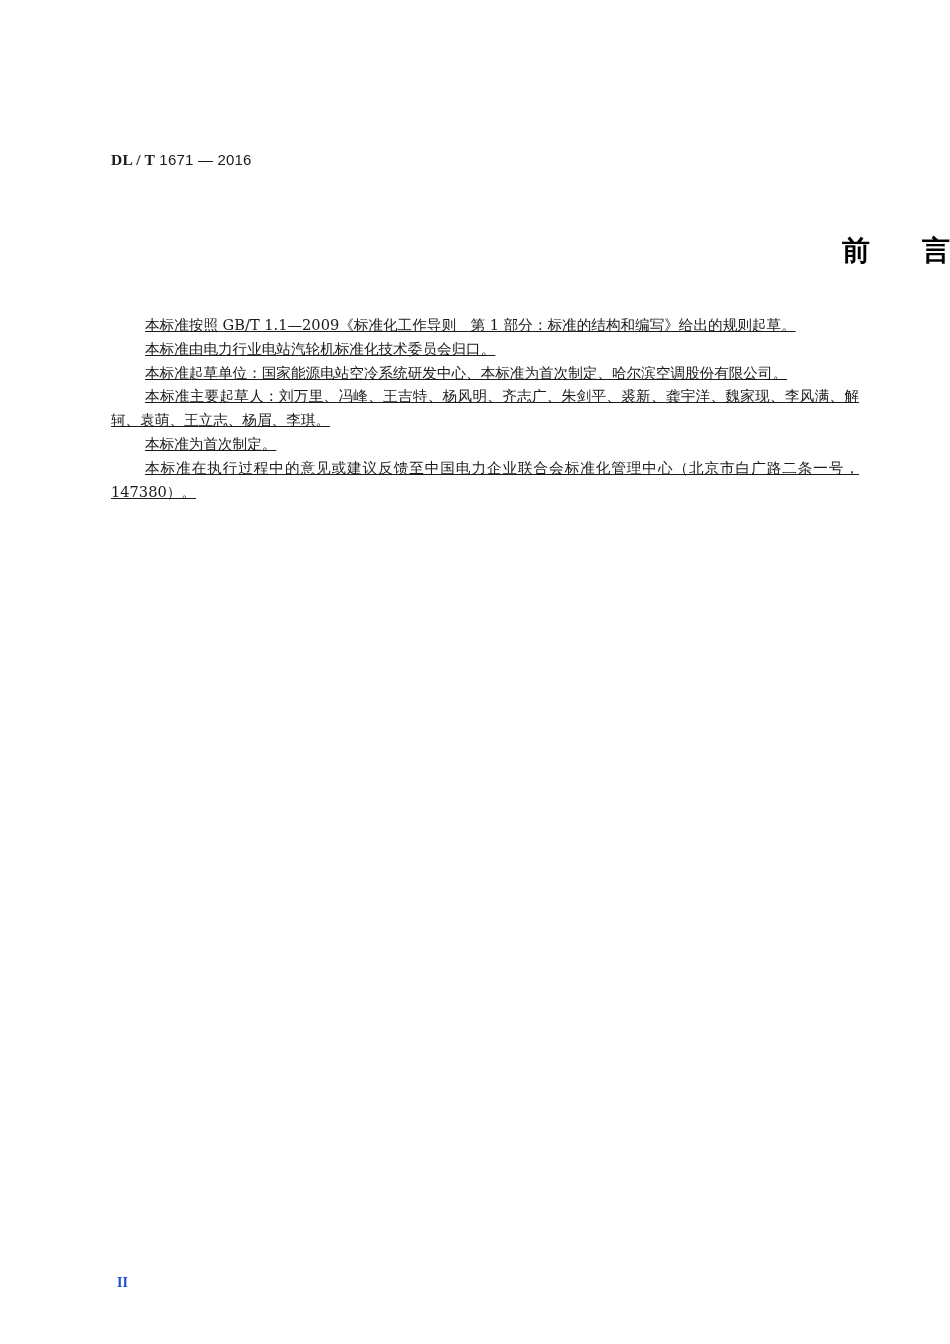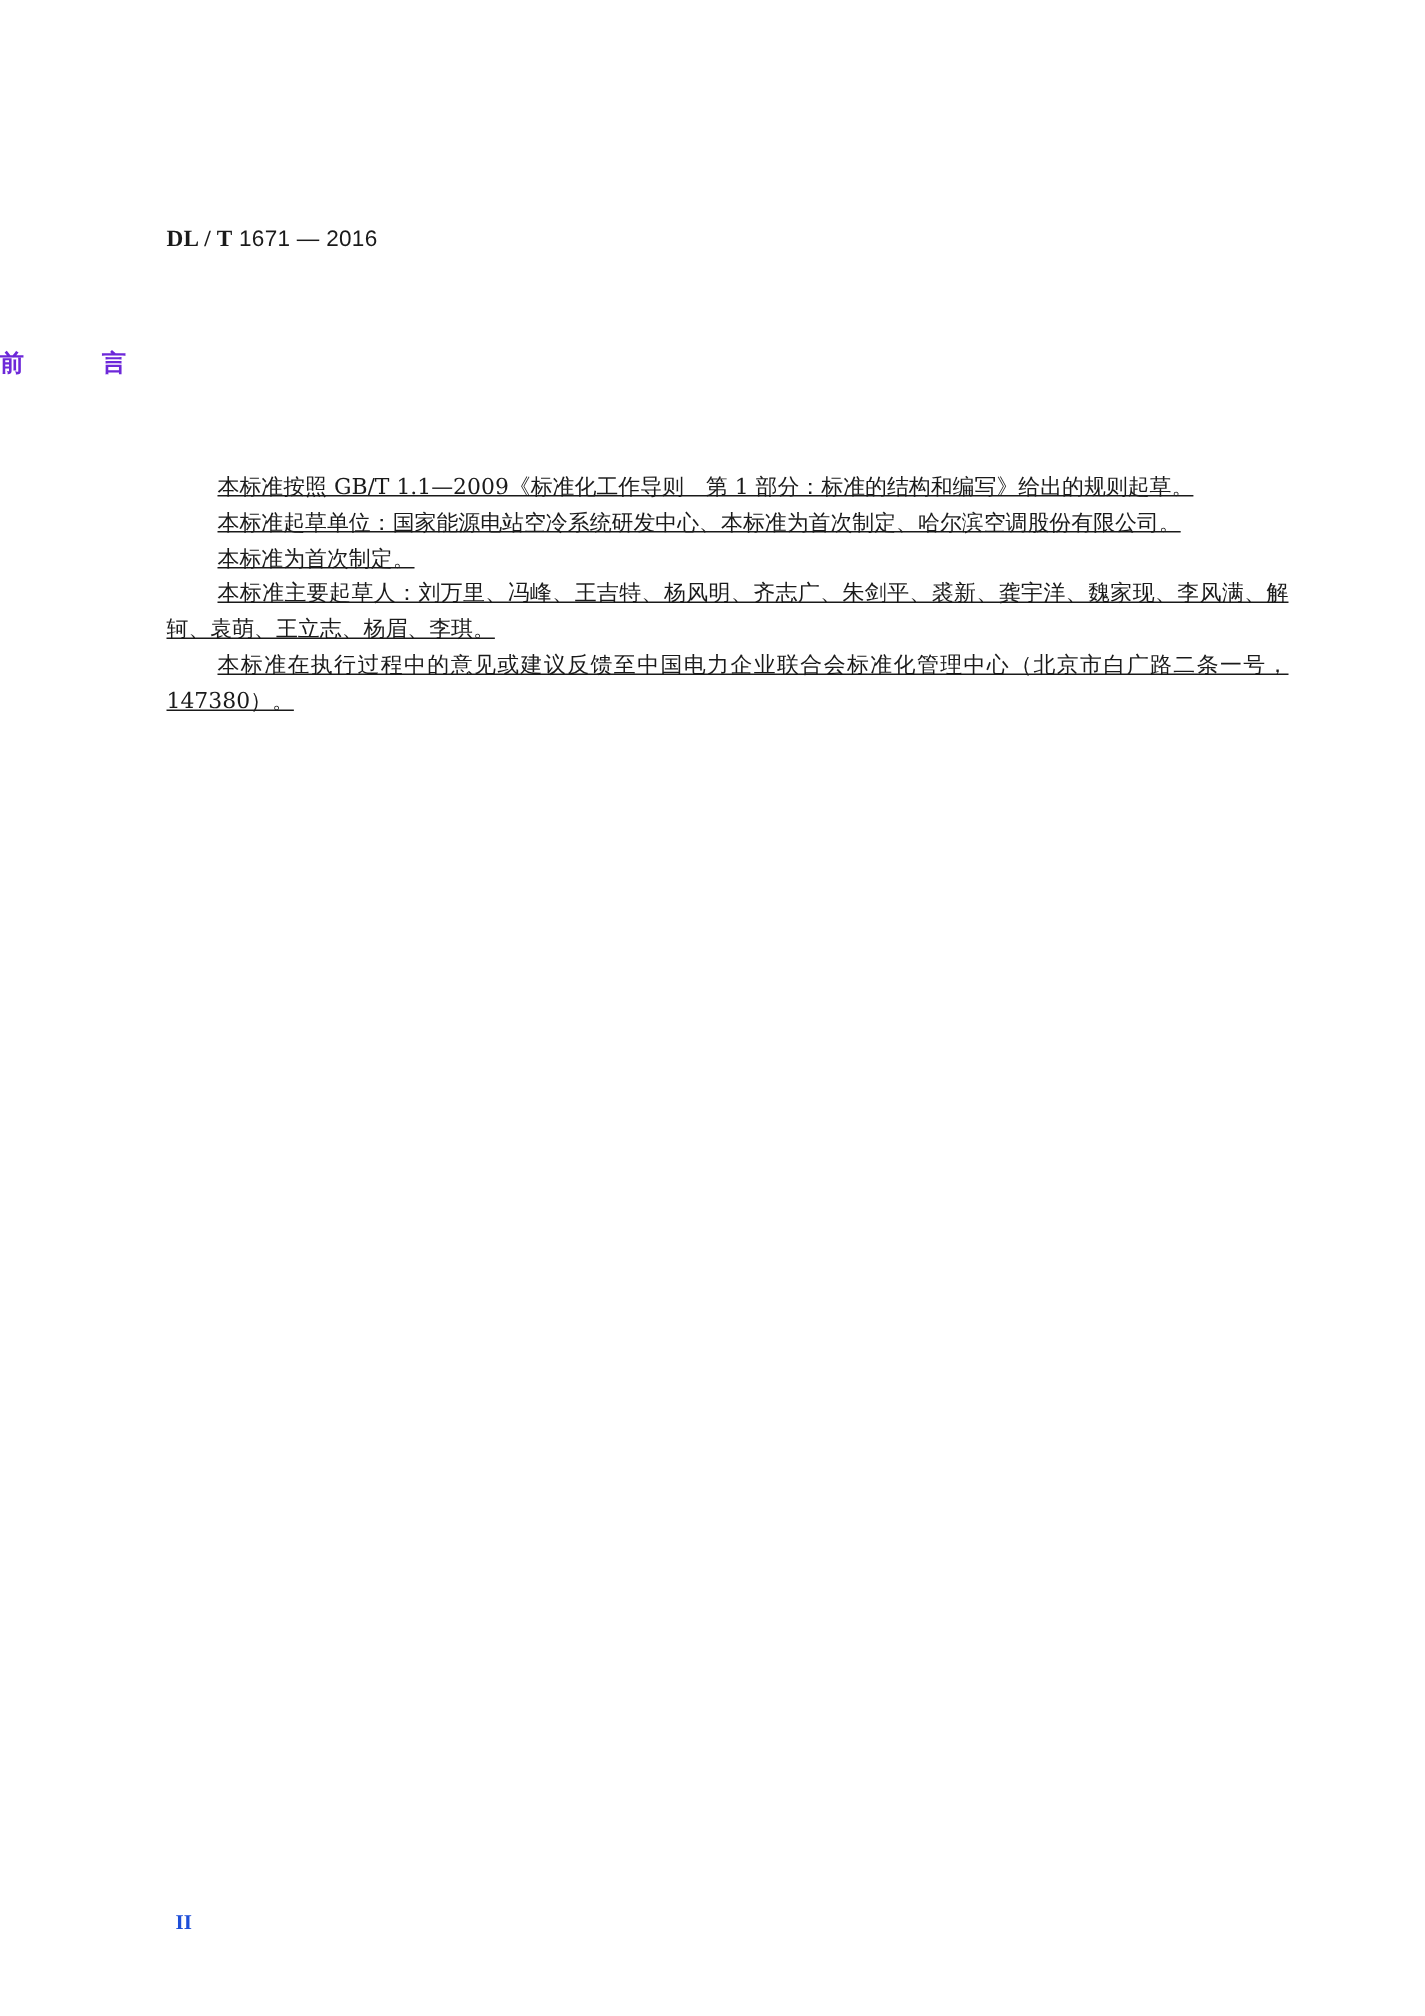--- a/index.html
+++ b/index.html
@@ -31,26 +31,26 @@
     .doc-code .prefix {
       font-family: "Liberation Serif", "DejaVu Serif", serif;
       font-weight: bold;
       font-size: 15.5px;
     }
     .title {
       position: absolute;
       left: 0;
       width: 950px;
       top: 197px;
-      text-align: left;
+      text-align: right;
       font-family: "DejaVu Sans", "Liberation Sans", sans-serif;
-      font-size: 16px;
+      font-size: 28px;
       font-weight: bold;
       letter-spacing: 0;
-      color: #6d28d9;
+      color: #000000;
     }
     .title span.gap {
       display: inline-block;
       width: 52px;
     }
     .body-text {
       position: absolute;
       left: 111px;
       top: 278px;
       width: 748px;
@@ -81,21 +81,22 @@
   <div class="doc-code">
     <span class="prefix">DL / T</span><span> 1671 — 2016</span>
   </div>
 
   <div class="title">
     <span>前</span><span class="gap"></span><span>言</span>
   </div>
 
   <div class="body-text">
     <p class="para">本标准按照 GB/T 1.1—2009《标准化工作导则　第 1 部分：标准的结构和编写》给出的规则起草。</p>
+    <p class="para">本标准由电力行业电站汽轮机标准化技术委员会归口。</p>
     <p class="para">本标准起草单位：国家能源电站空冷系统研发中心、本标准为首次制定、哈尔滨空调股份有限公司。</p>
+    <p class="para">本标准主要起草人：刘万里、冯峰、王吉特、杨风明、齐志广、朱剑平、裘新、龚宇洋、魏家现、李风满、解轲、袁萌、王立志、杨眉、李琪。</p>
     <p class="para">本标准为首次制定。</p>
-    <p class="para">本标准主要起草人：刘万里、冯峰、王吉特、杨风明、齐志广、朱剑平、裘新、龚宇洋、魏家现、李风满、解轲、袁萌、王立志、杨眉、李琪。</p>
     <p class="para">本标准在执行过程中的意见或建议反馈至中国电力企业联合会标准化管理中心（北京市白广路二条一号，147380）。</p>
   </div>
 
   <div class="page-number">II</div>
 
 </div>
 
 </body></html>

